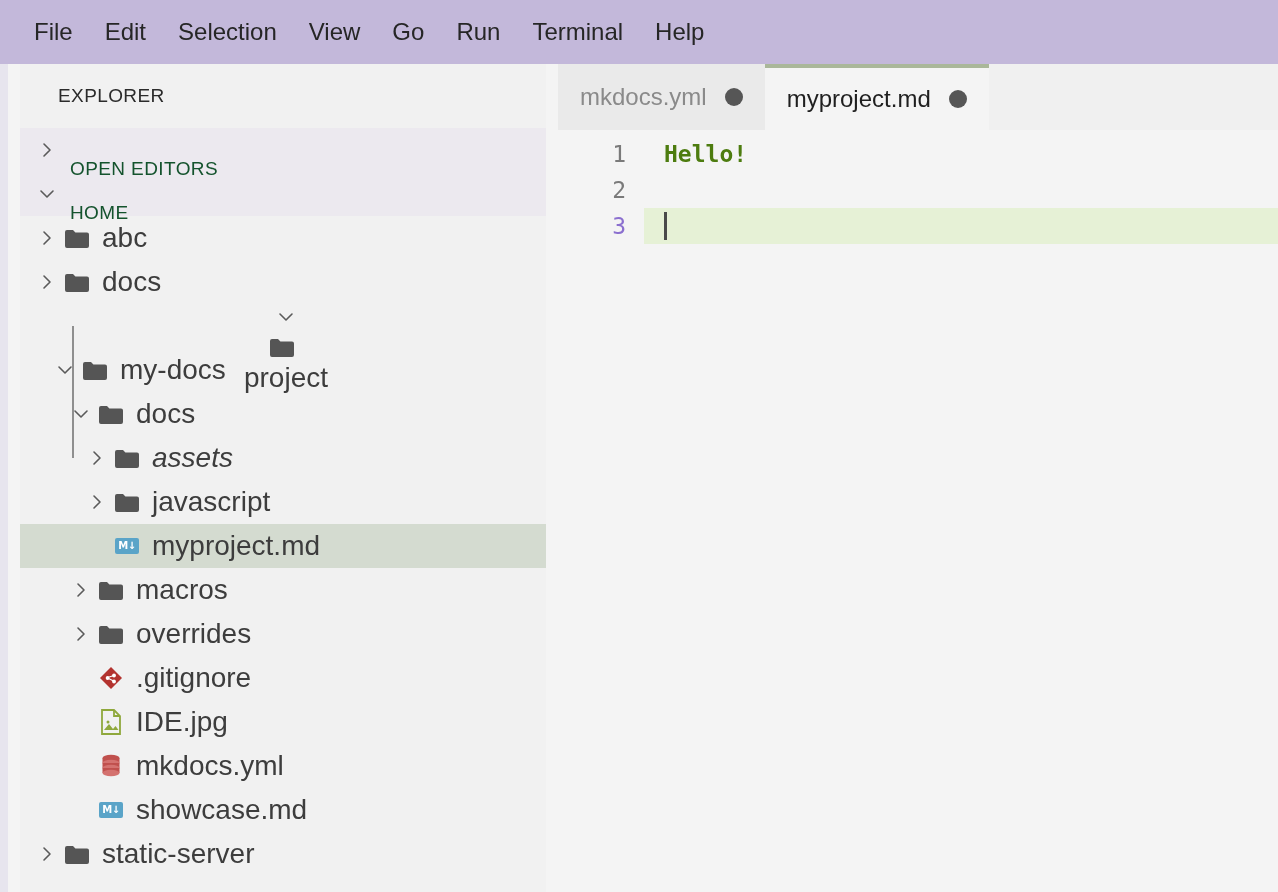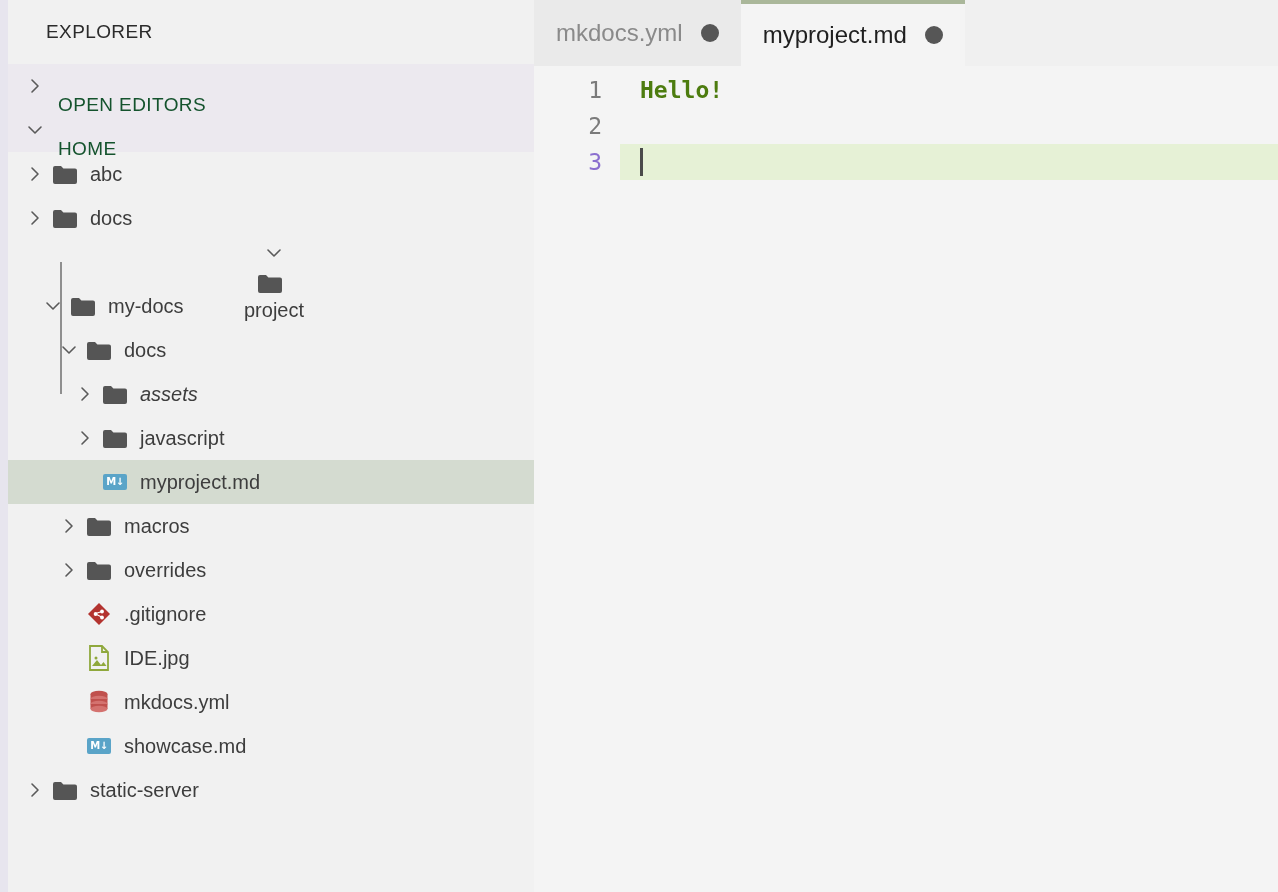--- a/index.html
+++ b/index.html
@@ -37,20 +37,21 @@
     line-height: 1;
     white-space: nowrap;
     cursor: default;
   }
 
   
   .body {
     flex: 1 1 auto;
     display: flex;
     min-height: 0;
+    gap: 12px;
   }
 
   
   .activity-rail {
     width: 8px;
     flex: 0 0 8px;
     background: #e7e5ee;
     height: 100%;
   }
 
@@ -106,21 +107,21 @@
   .tree-row {
     height: 44px;
     display: flex;
     align-items: center;
     cursor: pointer;
     position: relative;
     padding-right: 8px;
   }
   .tree-row.selected { background: #d4dbd0; }
   .tree-label {
-    font-size: 20px;
+    font-size: 28px;
     color: #3d3d3d;
     line-height: 1;
     white-space: nowrap;
   }
   .icon-slot {
     width: 34px;
     flex: 0 0 34px;
     display: inline-flex;
     align-items: center;
     justify-content: center;
@@ -247,20 +248,30 @@
     height: 28px;
     background: #4a4a4a;
     vertical-align: -6px;
   }
 </style>
 </head>
 <body>
 
 <div id="app">
 
+  <div class="menubar">
+    <div class="menu-item">File</div>
+    <div class="menu-item">Edit</div>
+    <div class="menu-item">Selection</div>
+    <div class="menu-item">View</div>
+    <div class="menu-item">Go</div>
+    <div class="menu-item">Run</div>
+    <div class="menu-item">Terminal</div>
+    <div class="menu-item">Help</div>
+  </div>
 
   <div class="body">
 
     <div class="activity-rail"></div>
 
     <div class="sidebar">
 
       <div class="explorer-title">EXPLORER</div>
 
       <div class="section-header">

